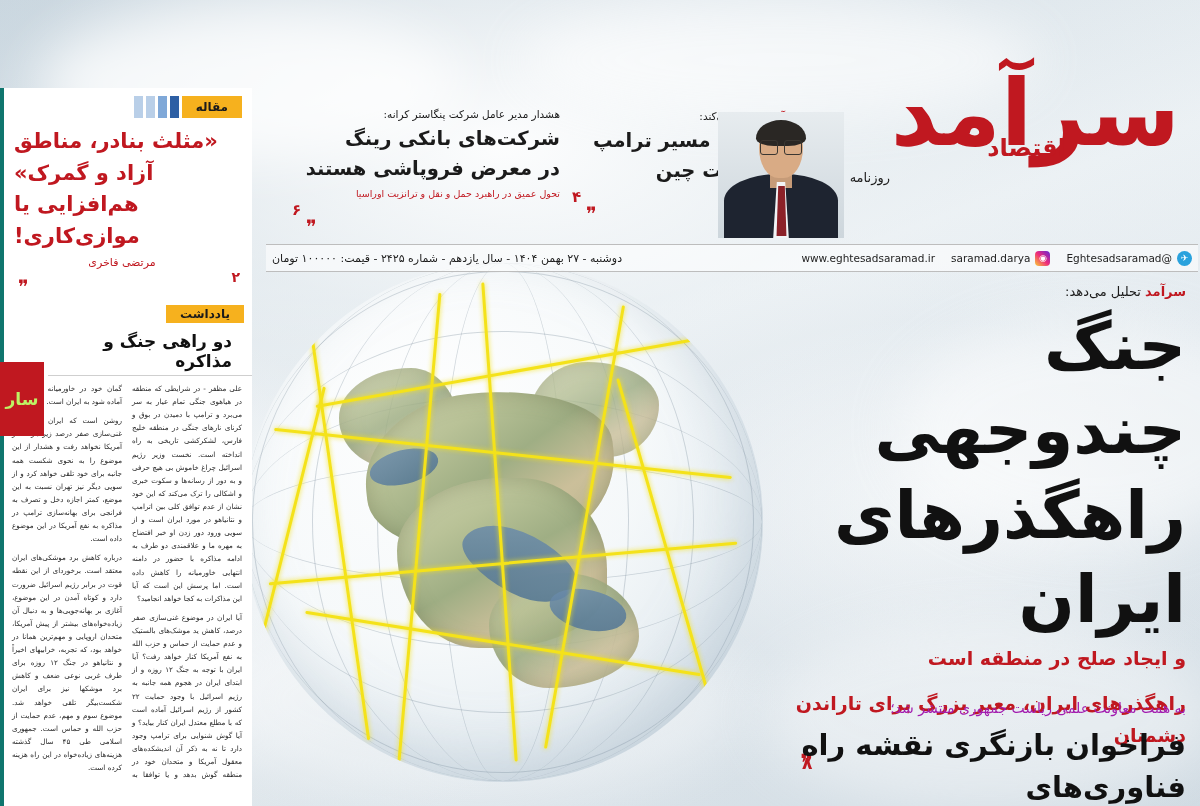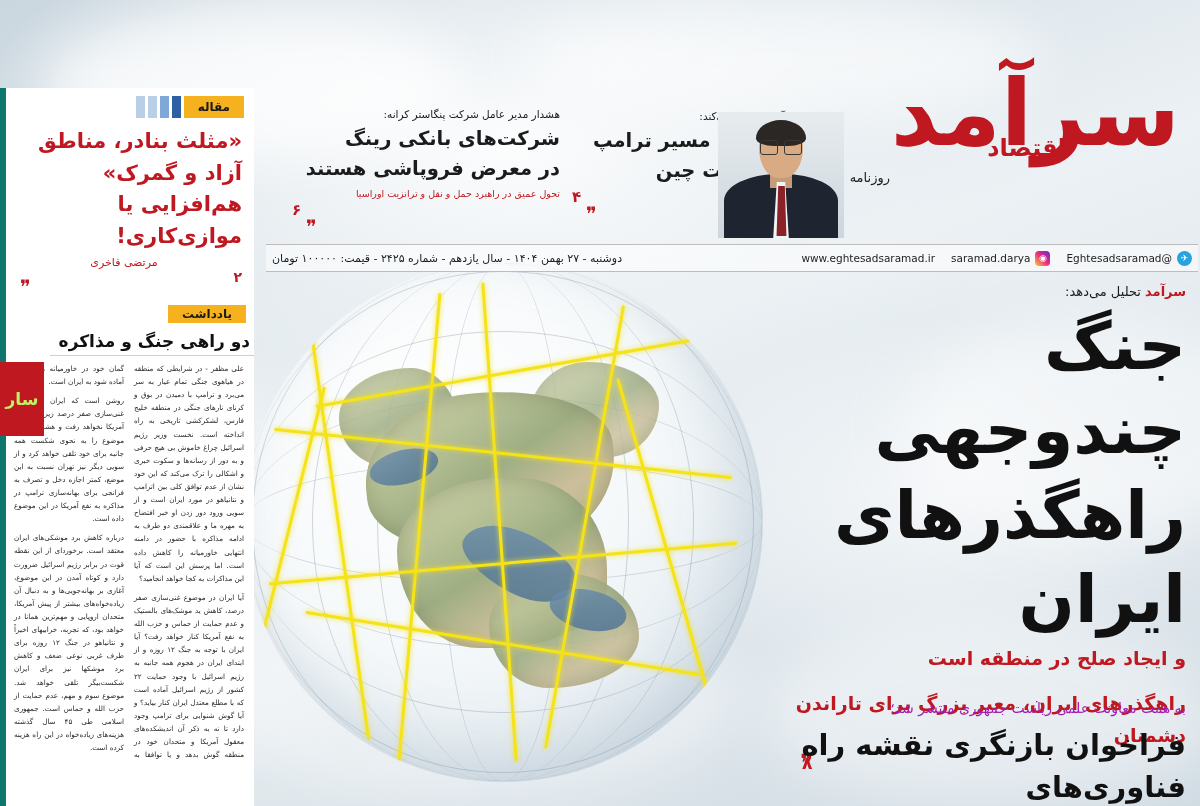--- a/index.html
+++ b/index.html
@@ -103,21 +103,21 @@
   }
 
   
   .left-col {
     position: absolute;
     left: 0;
     top: 88px;
     width: 248px;
     height: 718px;
     background: #ffffff;
-    border-left: 6px solid #0f766e;
+    border-left: 4px solid #0f766e;
   }
   .maghale-bar {
     display: flex;
     align-items: stretch;
     height: 22px;
     margin: 8px 10px 0 8px;
   }
   .maghale-tag {
     background: #f6b11e;
     color: #1b1b1b;
@@ -129,21 +129,21 @@
   .bar-seg { width: 9px; margin-right: 3px; }
   .bar-blue { background: #2d5fa4; }
   .bar-lblue { background: #7fa8d8; }
   .bar-llblue { background: #b9cfe8; }
 
   .maghale-title {
     color: #c01820;
     font-size: 21px;
     font-weight: bold;
     line-height: 1.5;
-    text-align: right;
+    text-align: left;
     padding: 8px 12px 0 10px;
     letter-spacing: -0.3px;
   }
   .byline {
     color: #c01820;
     font-size: 11px;
     text-align: center;
     padding: 4px 12px 0 0;
   }
   .pagenum-red {
@@ -168,21 +168,21 @@
     padding: 2px 14px;
     margin: 6px 8px 0 8px;
     display: inline-block;
   }
   .yad-row { text-align: right; }
   .note-title {
     font-size: 17px;
     font-weight: bold;
     color: #111;
     text-align: right;
-    padding: 8px 4px 4px 8px;
+    padding: 8px 20px 4px 8px;
     border-bottom: 1px solid #cfcfcf;
     margin-left: 44px;
   }
   .note-body {
     columns: 2;
     column-gap: 10px;
     padding: 6px 10px 0 8px;
     font-size: 7.2px;
     line-height: 1.82;
     text-align: justify;

